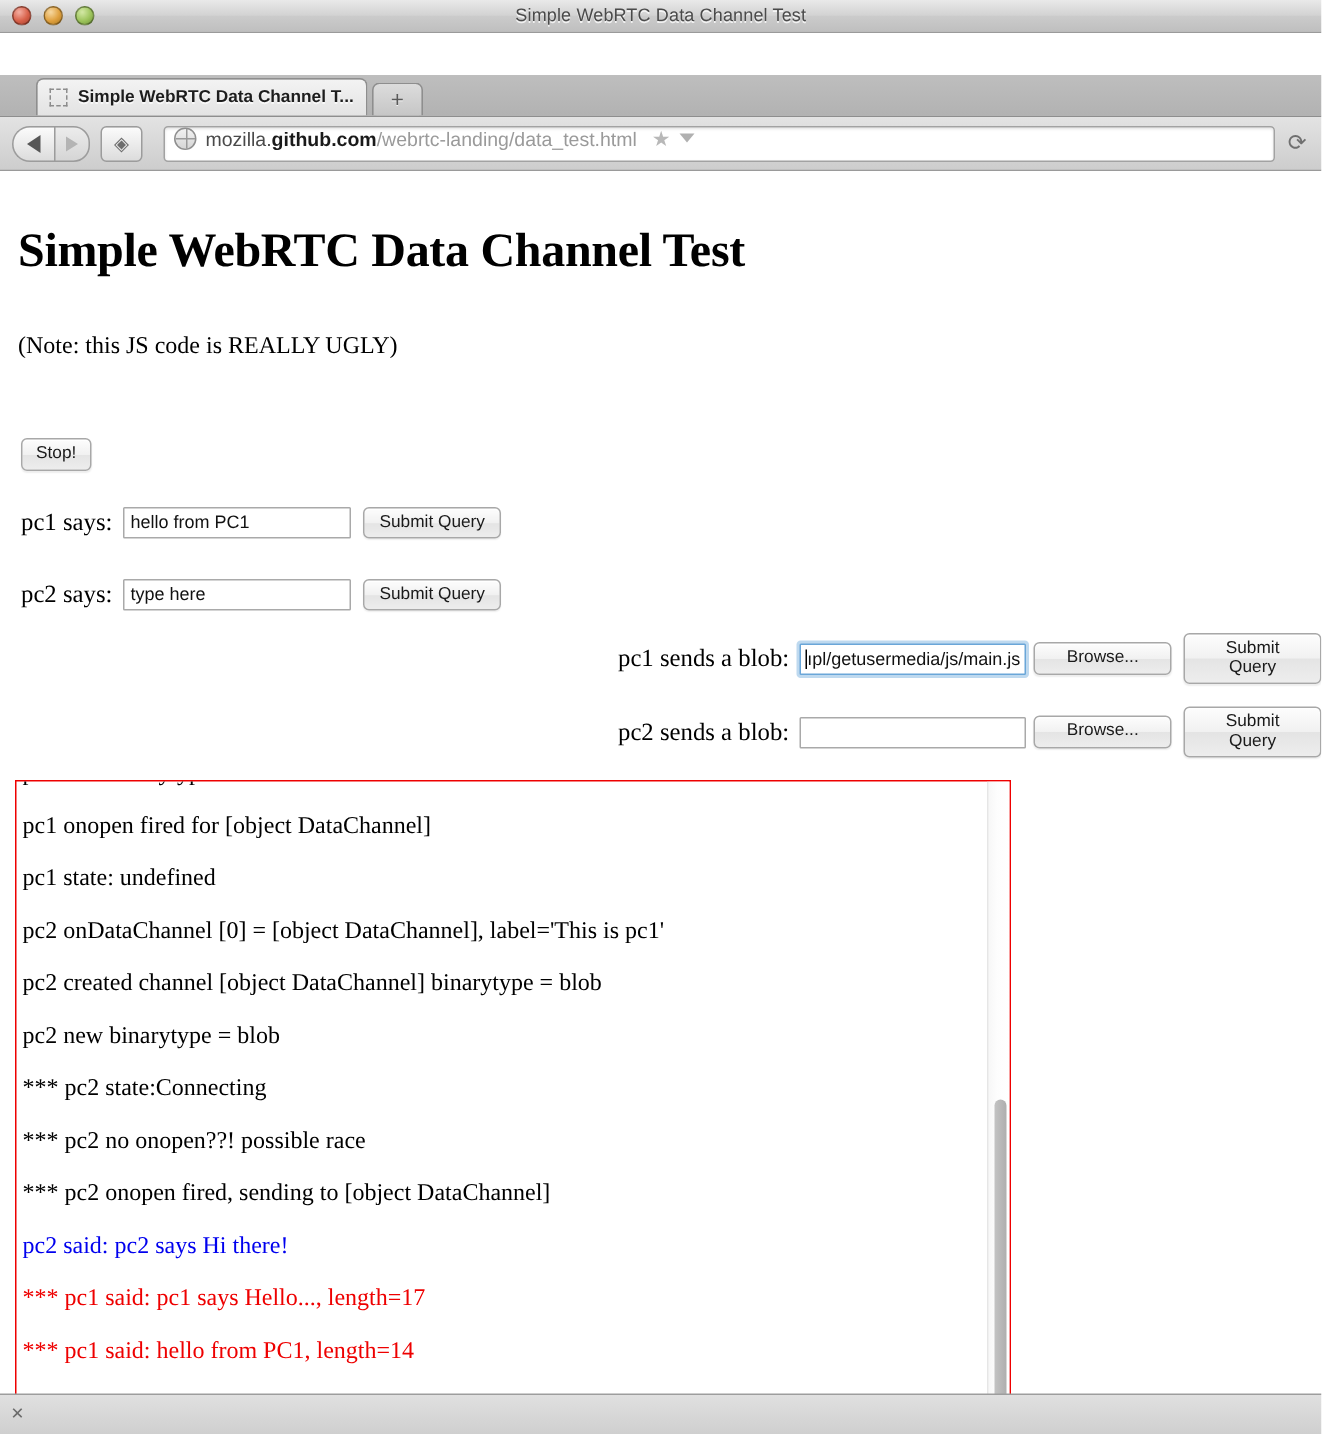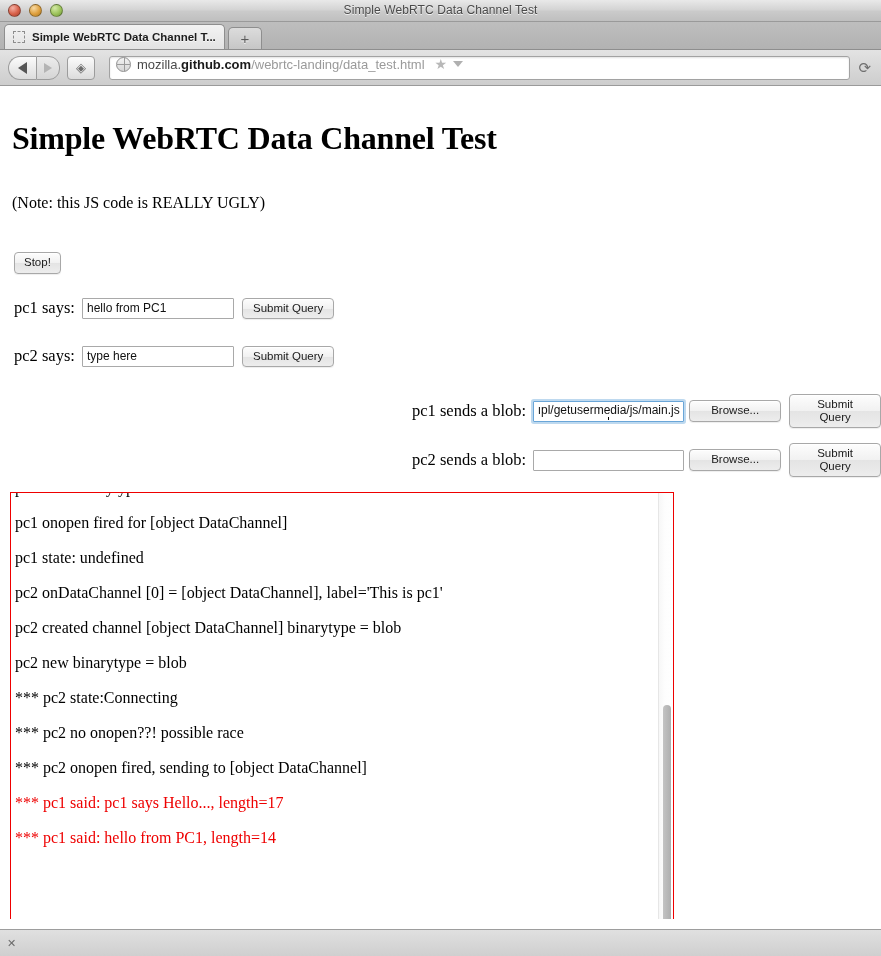--- a/index.html
+++ b/index.html
@@ -62,23 +62,24 @@
     pointer-events: none;
   }
 
   
   .tabstrip {
     height: 28px;
     background: linear-gradient(to bottom, #bebebe 0%, #b2b2b2 100%);
     border-bottom: 1px solid #8e8e8e;
     display: flex;
     align-items: flex-end;
-    padding-left: 4px;
+    padding-left: 24px;
     box-sizing: border-box;
     position: relative;
+    margin-top: 28px;
   }
   .tab {
     height: 25px;
     min-width: 220px;
     max-width: 232px;
     background: linear-gradient(to bottom, #f3f3f3 0%, #e3e3e3 100%);
     border: 1px solid #8e8e8e;
     border-bottom: none;
     border-top-left-radius: 5px;
     border-top-right-radius: 5px;
@@ -266,21 +267,21 @@
     margin: 34px 0 0 2px;
     letter-spacing: -0.2px;
   }
   .note {
     font-family: "Liberation Serif", "DejaVu Serif", serif;
     font-size: 16px;
     color: #000;
     margin: 37px 0 0 2px;
   }
 
-  .stop-row { margin: 40px 0 0 4px; }
+  .stop-row { margin: 52px 0 0 4px; }
 
   button.ui-btn {
     font-family: "Liberation Sans", sans-serif;
     font-size: 11.5px;
     color: #1a1a1a;
     background: linear-gradient(to bottom, #fdfdfd 0%, #f1f1f1 50%, #e4e4e4 51%, #ededed 100%);
     border: 1px solid #a8a8a8;
     border-radius: 4px;
     padding: 3px 9px 4px;
     box-shadow: 0 1px 0 rgba(255,255,255,0.85) inset, 0 1px 1px rgba(0,0,0,0.07);
@@ -346,21 +347,20 @@
     align-items: center;
     overflow: hidden;
     white-space: nowrap;
     direction: rtl;
     text-align: left;
   }
   .file-field .inner { direction: ltr; }
   .file-field.focused {
     border: 1px solid #6aa6d8;
     box-shadow: 0 0 0 2px rgba(110,170,220,0.45);
-    flex-direction: column;
   }
   .caret-bar {
     display: inline-block;
     width: 1px;
     height: 13px;
     background: #000;
     vertical-align: -2px;
   }
 
   
@@ -528,20 +528,21 @@
       <div class="log-clip">
         <div class="log-line">pc1 new binarytype</div>
         <div class="log-line">pc1 onopen fired for [object DataChannel]</div>
         <div class="log-line">pc1 state: undefined</div>
         <div class="log-line">pc2 onDataChannel [0] = [object DataChannel], label='This is pc1'</div>
         <div class="log-line">pc2 created channel [object DataChannel] binarytype = blob</div>
         <div class="log-line">pc2 new binarytype = blob</div>
         <div class="log-line">*** pc2 state:Connecting</div>
         <div class="log-line">*** pc2 no onopen??! possible race</div>
         <div class="log-line">*** pc2 onopen fired, sending to [object DataChannel]</div>
+        <div class="log-line blue">pc2 said: pc2 says Hi there!</div>
         <div class="log-line red">*** pc1 said: pc1 says Hello..., length=17</div>
         <div class="log-line red">*** pc1 said: hello from PC1, length=14</div>
 
       </div>
       <div class="log-scrollbar">
         <div class="log-thumb"></div>
       </div>
     </div>
 
   </div>

